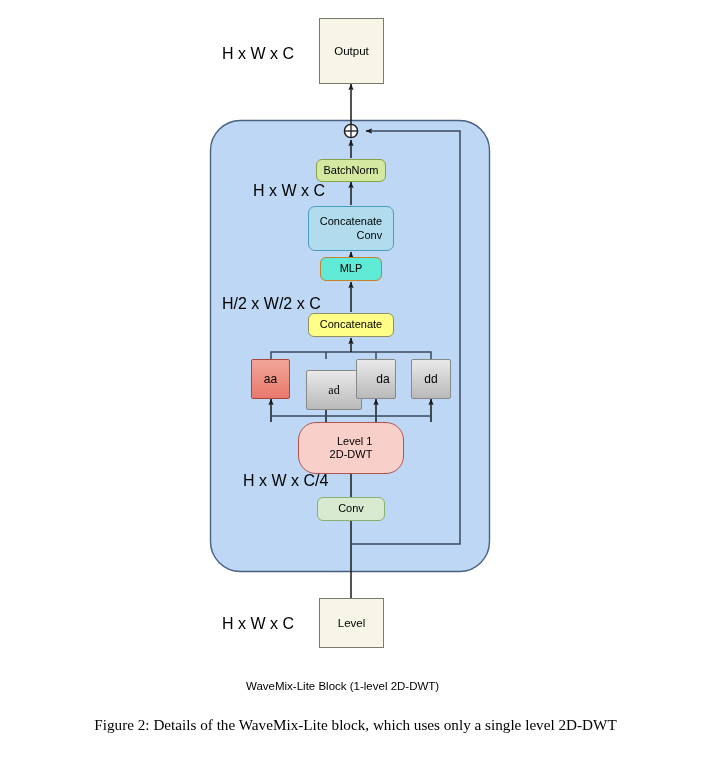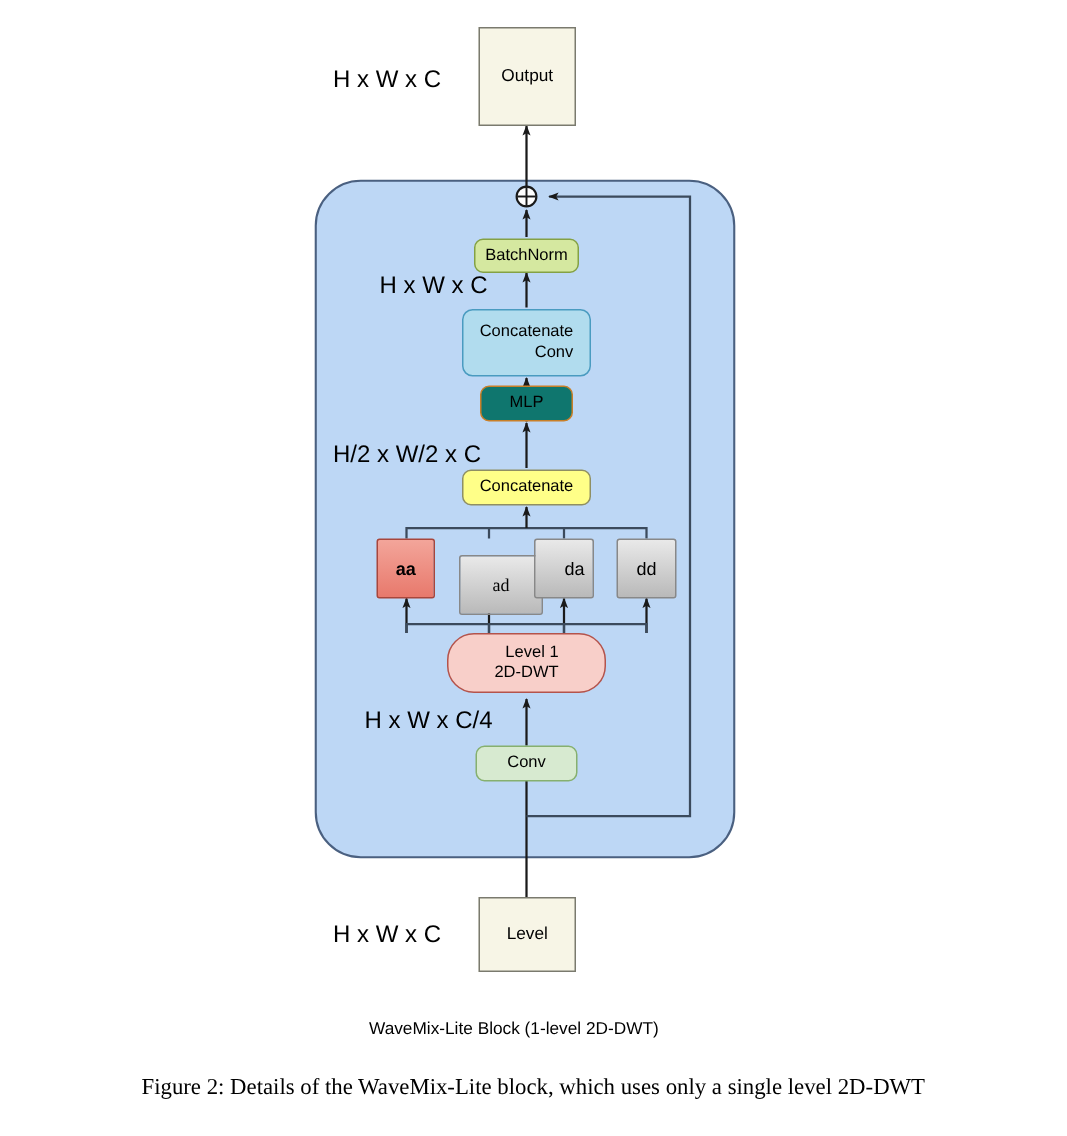--- a/index.html
+++ b/index.html
@@ -62,21 +62,21 @@
 
   
   .node.tconv {
     background: #b1dcee;
     border: 1.3px solid #4a9bc0;
     border-radius: 7px;
   }
 
   
   .node.mlp {
-    background: #0f766e;
+    background: #5eead4;
     border: 1.3px solid #c97f28;
     border-radius: 6px;
   }
 
   
   .node.concat {
     background: #ffff88;
     border: 1.3px solid #8f8f63;
     border-radius: 6px;
   }
@@ -201,26 +201,26 @@
 
   <div class="node batchnorm" style="left:316px; top:159px; width:70px; height:23px;">BatchNorm</div>
 
   <div class="node tconv" style="left:308px; top:206px; width:86px; height:45px;">Concatenate
 Conv</div>
 
   <div class="node mlp" style="left:320px; top:257px; width:62px; height:24px;">MLP</div>
 
   <div class="node concat" style="left:308px; top:313px; width:86px; height:24px;">Concatenate</div>
 
-  <div class="node subband approx" style="left:251px; top:359px; width:39px; height:40px;font-weight:bold;">aa</div>
+  <div class="node subband approx" style="left:251px; top:359px; width:39px; height:40px;">aa</div>
   <div class="node subband detail" style="left:306px; top:370px; width:56px; height:40px;font-family:Liberation Serif, serif;">ad</div>
   <div class="node subband detail" style="left:356px; top:359px; width:40px; height:40px;padding-left:14px;">da</div>
   <div class="node subband detail" style="left:411px; top:359px; width:40px; height:40px;">dd</div>
 
-  <div class="node dwt" style="left:298px; top:422px; width:106px; height:40px;border-radius:18px;">Level 1
+  <div class="node dwt" style="left:298px; top:422px; width:106px; height:52px;border-radius:18px;">Level 1
 2D-DWT</div>
 
   <div class="node conv" style="left:317px; top:497px; width:68px; height:24px;">Conv</div>
 
   <div class="node terminal" style="left:319px; top:598px; width:65px; height:50px;">Level</div>
 
   <div class="dim-label" style="left:222px; top:45px;">H x W x C</div>
 
   <div class="dim-label" style="left:253px; top:182px;">H x W x C</div>
 

